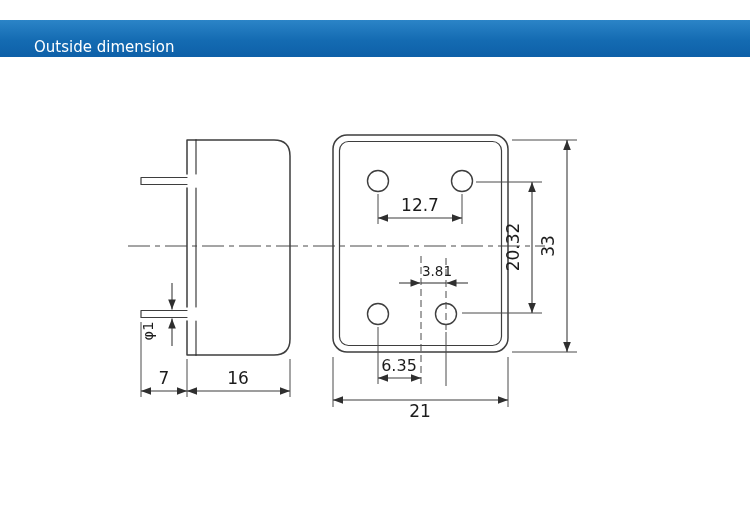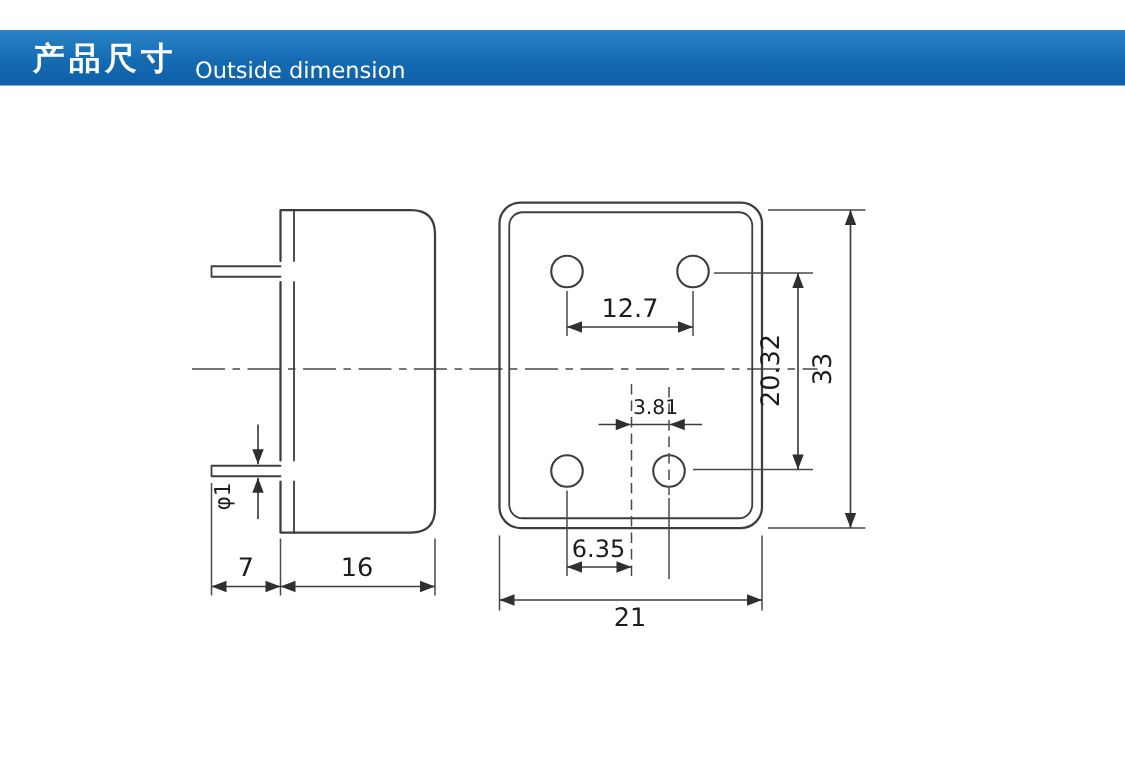--- a/index.html
+++ b/index.html
@@ -29,21 +29,20 @@
   .dtxt-md { font-family:"DejaVu Sans", sans-serif; font-size:16px; fill:#1c1c1c; }
   .dtxt-sm { font-family:"DejaVu Sans", sans-serif; font-size:13.5px; fill:#1c1c1c; }
   .dtxt-phi{ font-family:"DejaVu Sans", sans-serif; font-size:14.5px; fill:#1c1c1c; }
 </style>
 </head>
 <body>
 
 <div class="page">
 
   <div class="topbar">
-    <span class="t-cn">产品尺寸</span>
     <span class="t-en">Outside dimension</span>
   </div>
 
   <svg class="drawing" width="750" height="518" viewBox="0 0 750 518" xmlns="http://www.w3.org/2000/svg">
     <defs>
       <marker id="arr" viewBox="0 0 12 12" refX="11" refY="6" markerWidth="12" markerHeight="12" markerUnits="userSpaceOnUse" orient="auto-start-reverse">
         <path d="M1,2.2 L11,6 L1,9.8 Z" fill="#2f2f2f"></path>
       </marker>
     </defs>
 

